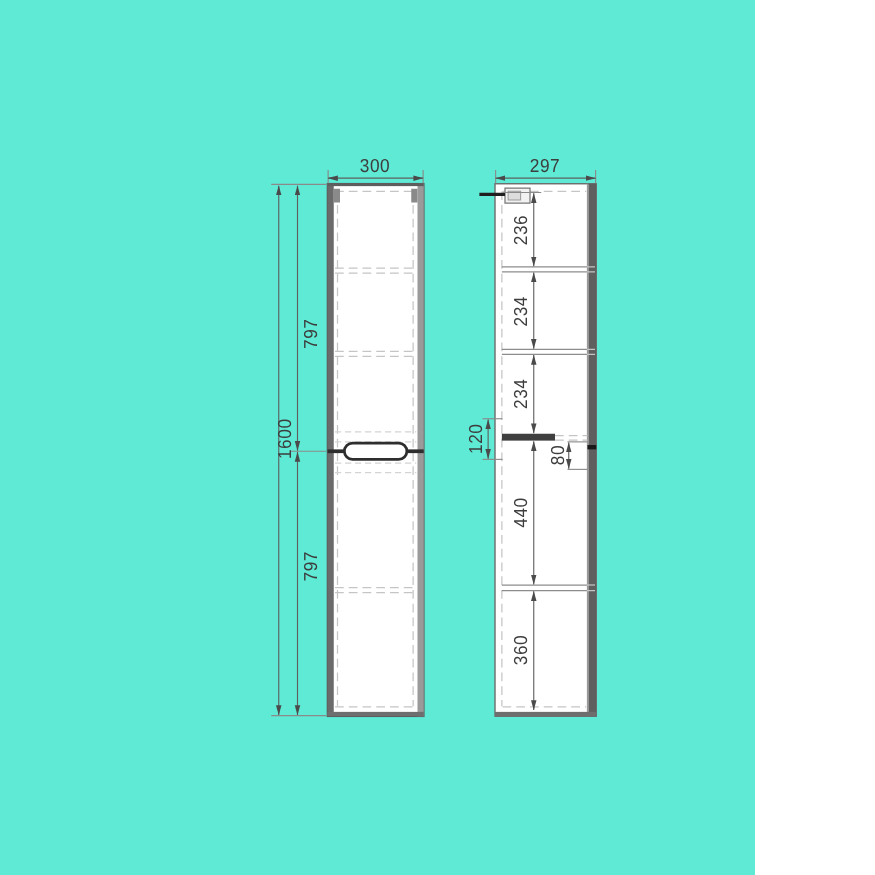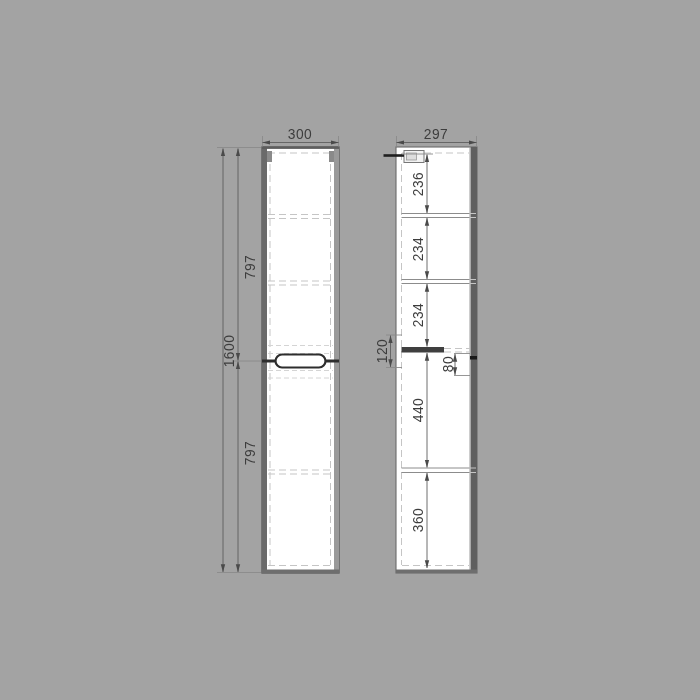--- a/index.html
+++ b/index.html
@@ -1,17 +1,17 @@
 <!DOCTYPE html>
 <html><head>
 <meta charset="utf-8">
 <style>
   html,body{margin:0;padding:0;background:#ffffff;}
   .canvas{
-    position:relative;width:700px;height:700px;background:#a3a3a3;overflow:hidden;
+    position:relative;width:604px;height:700px;background:#5eead4;overflow:hidden;
     font-family:"Liberation Sans",sans-serif;
     text-decoration:underline;
   }
   svg{position:absolute;left:0;top:0;}
   .dim{
     position:absolute;
     font-family:"Liberation Sans",sans-serif;
     font-size:15px;line-height:1;color:#3d3d3d;
     white-space:nowrap;letter-spacing:.5px;
     transform:translate(-50%,-50%) scaleX(.92);

